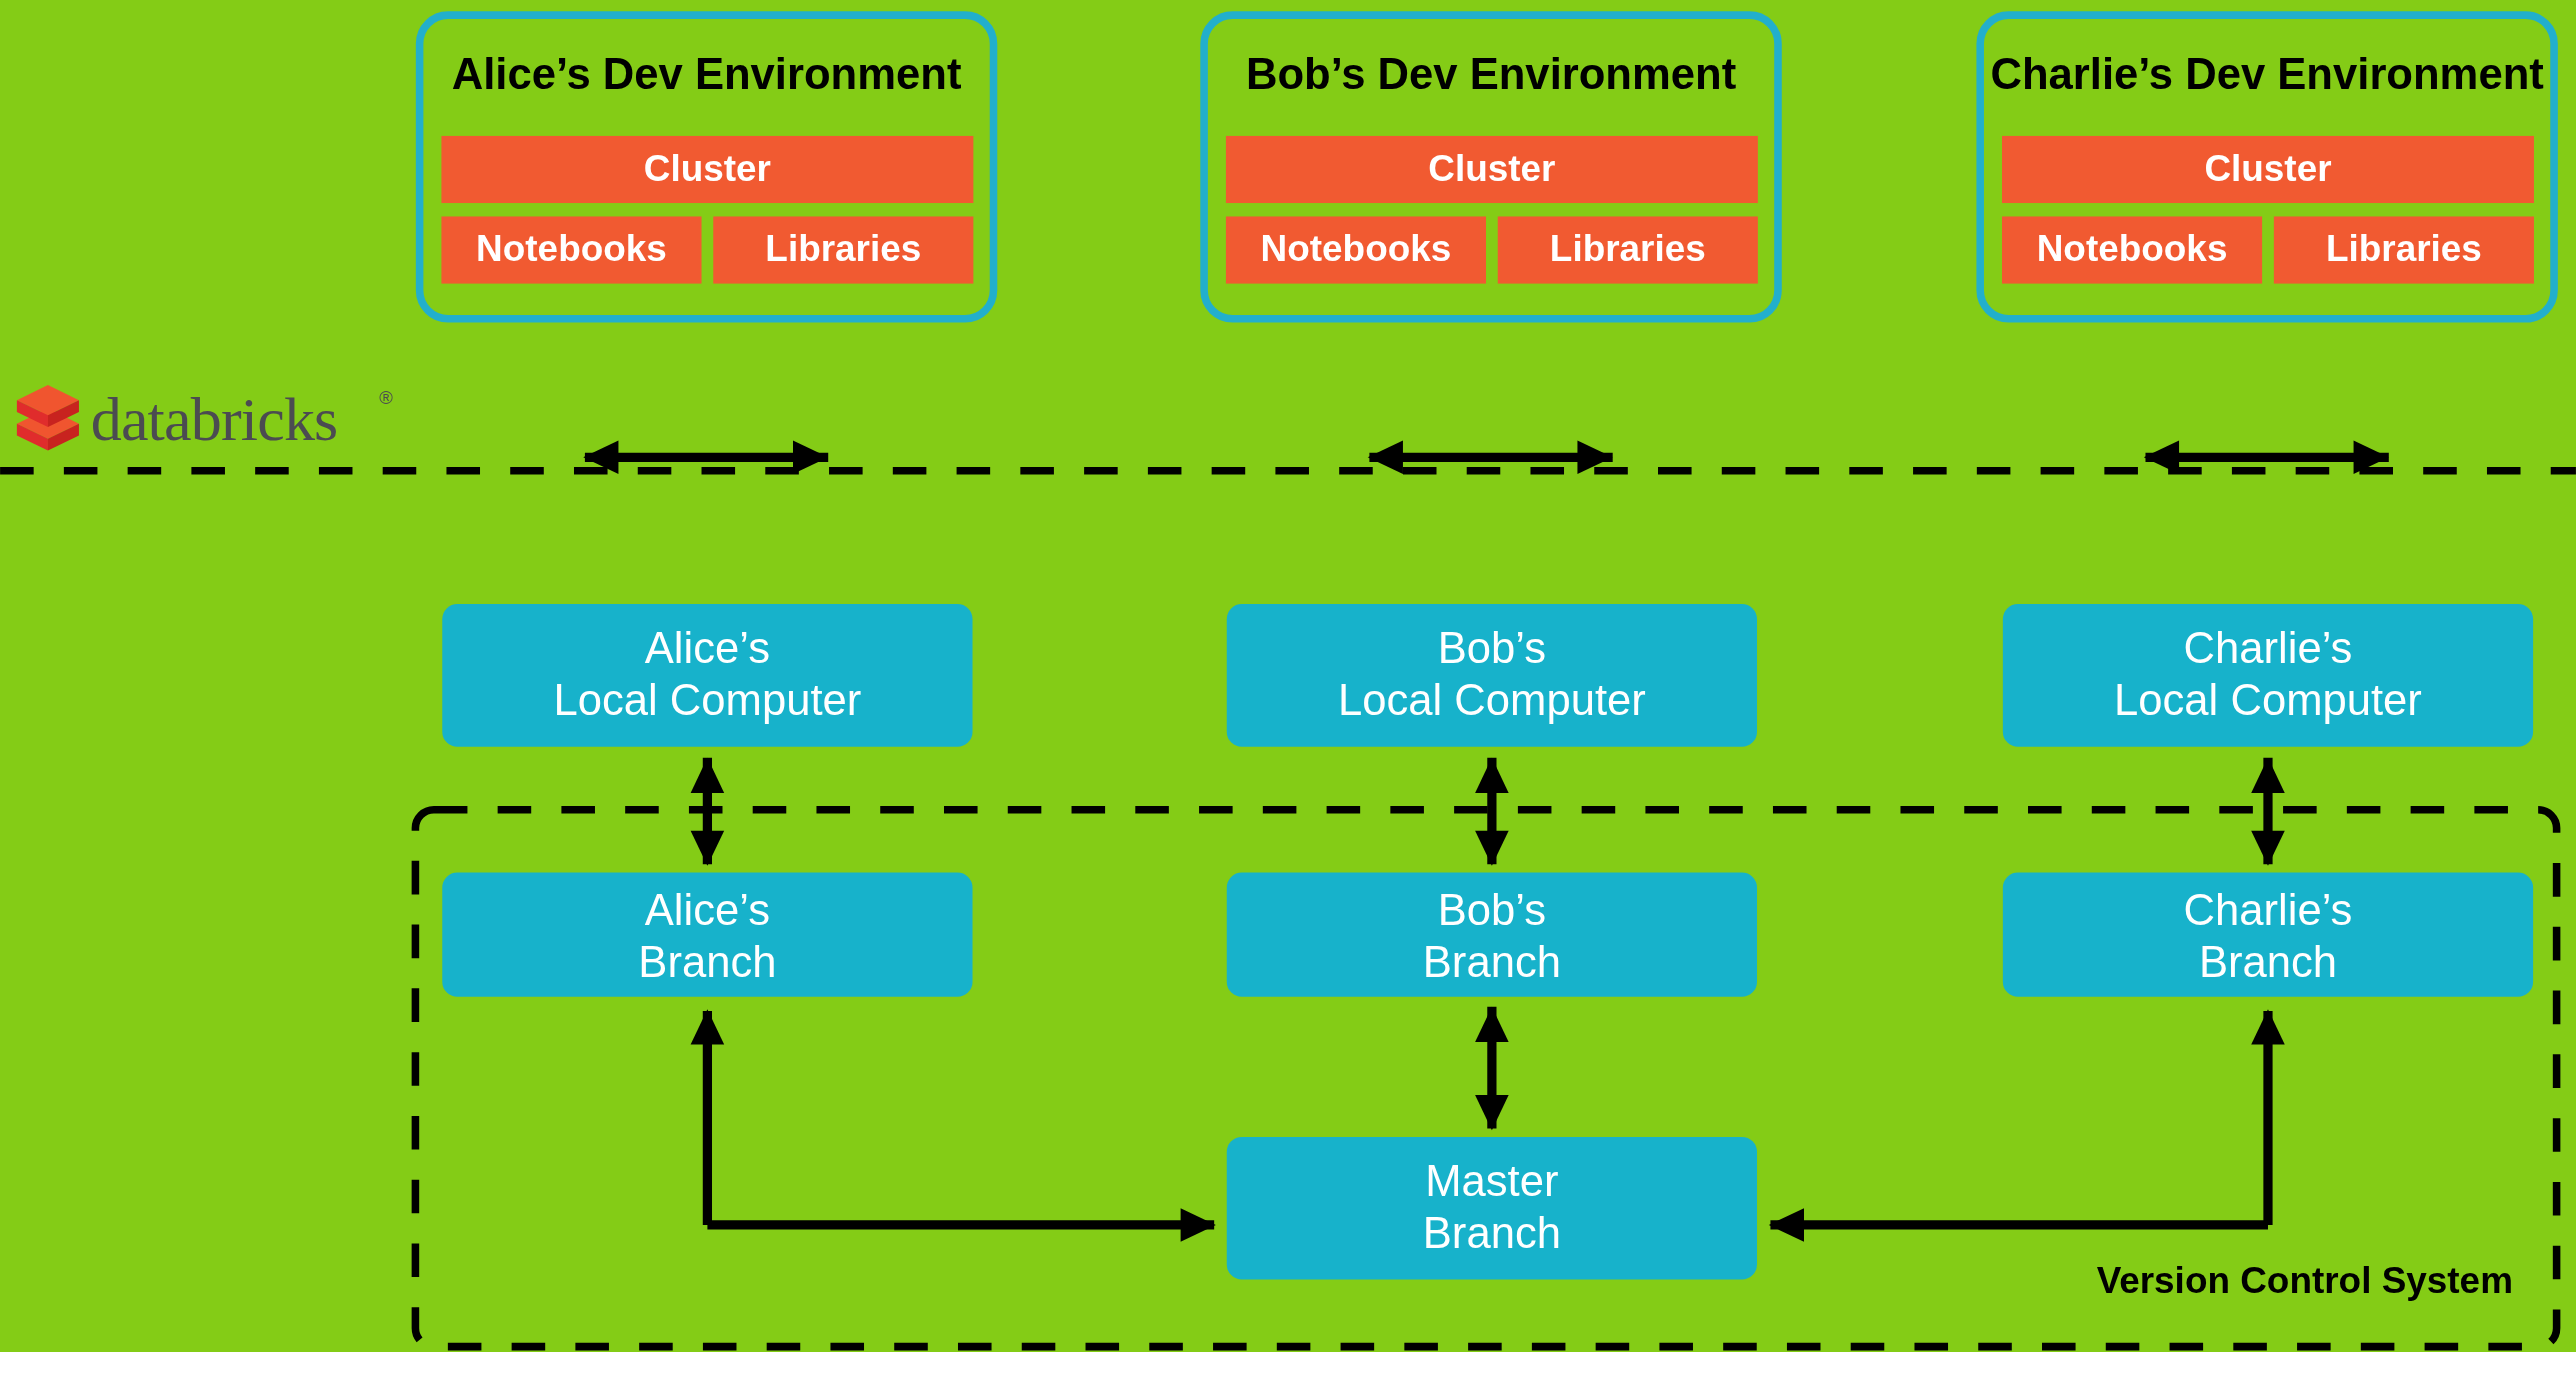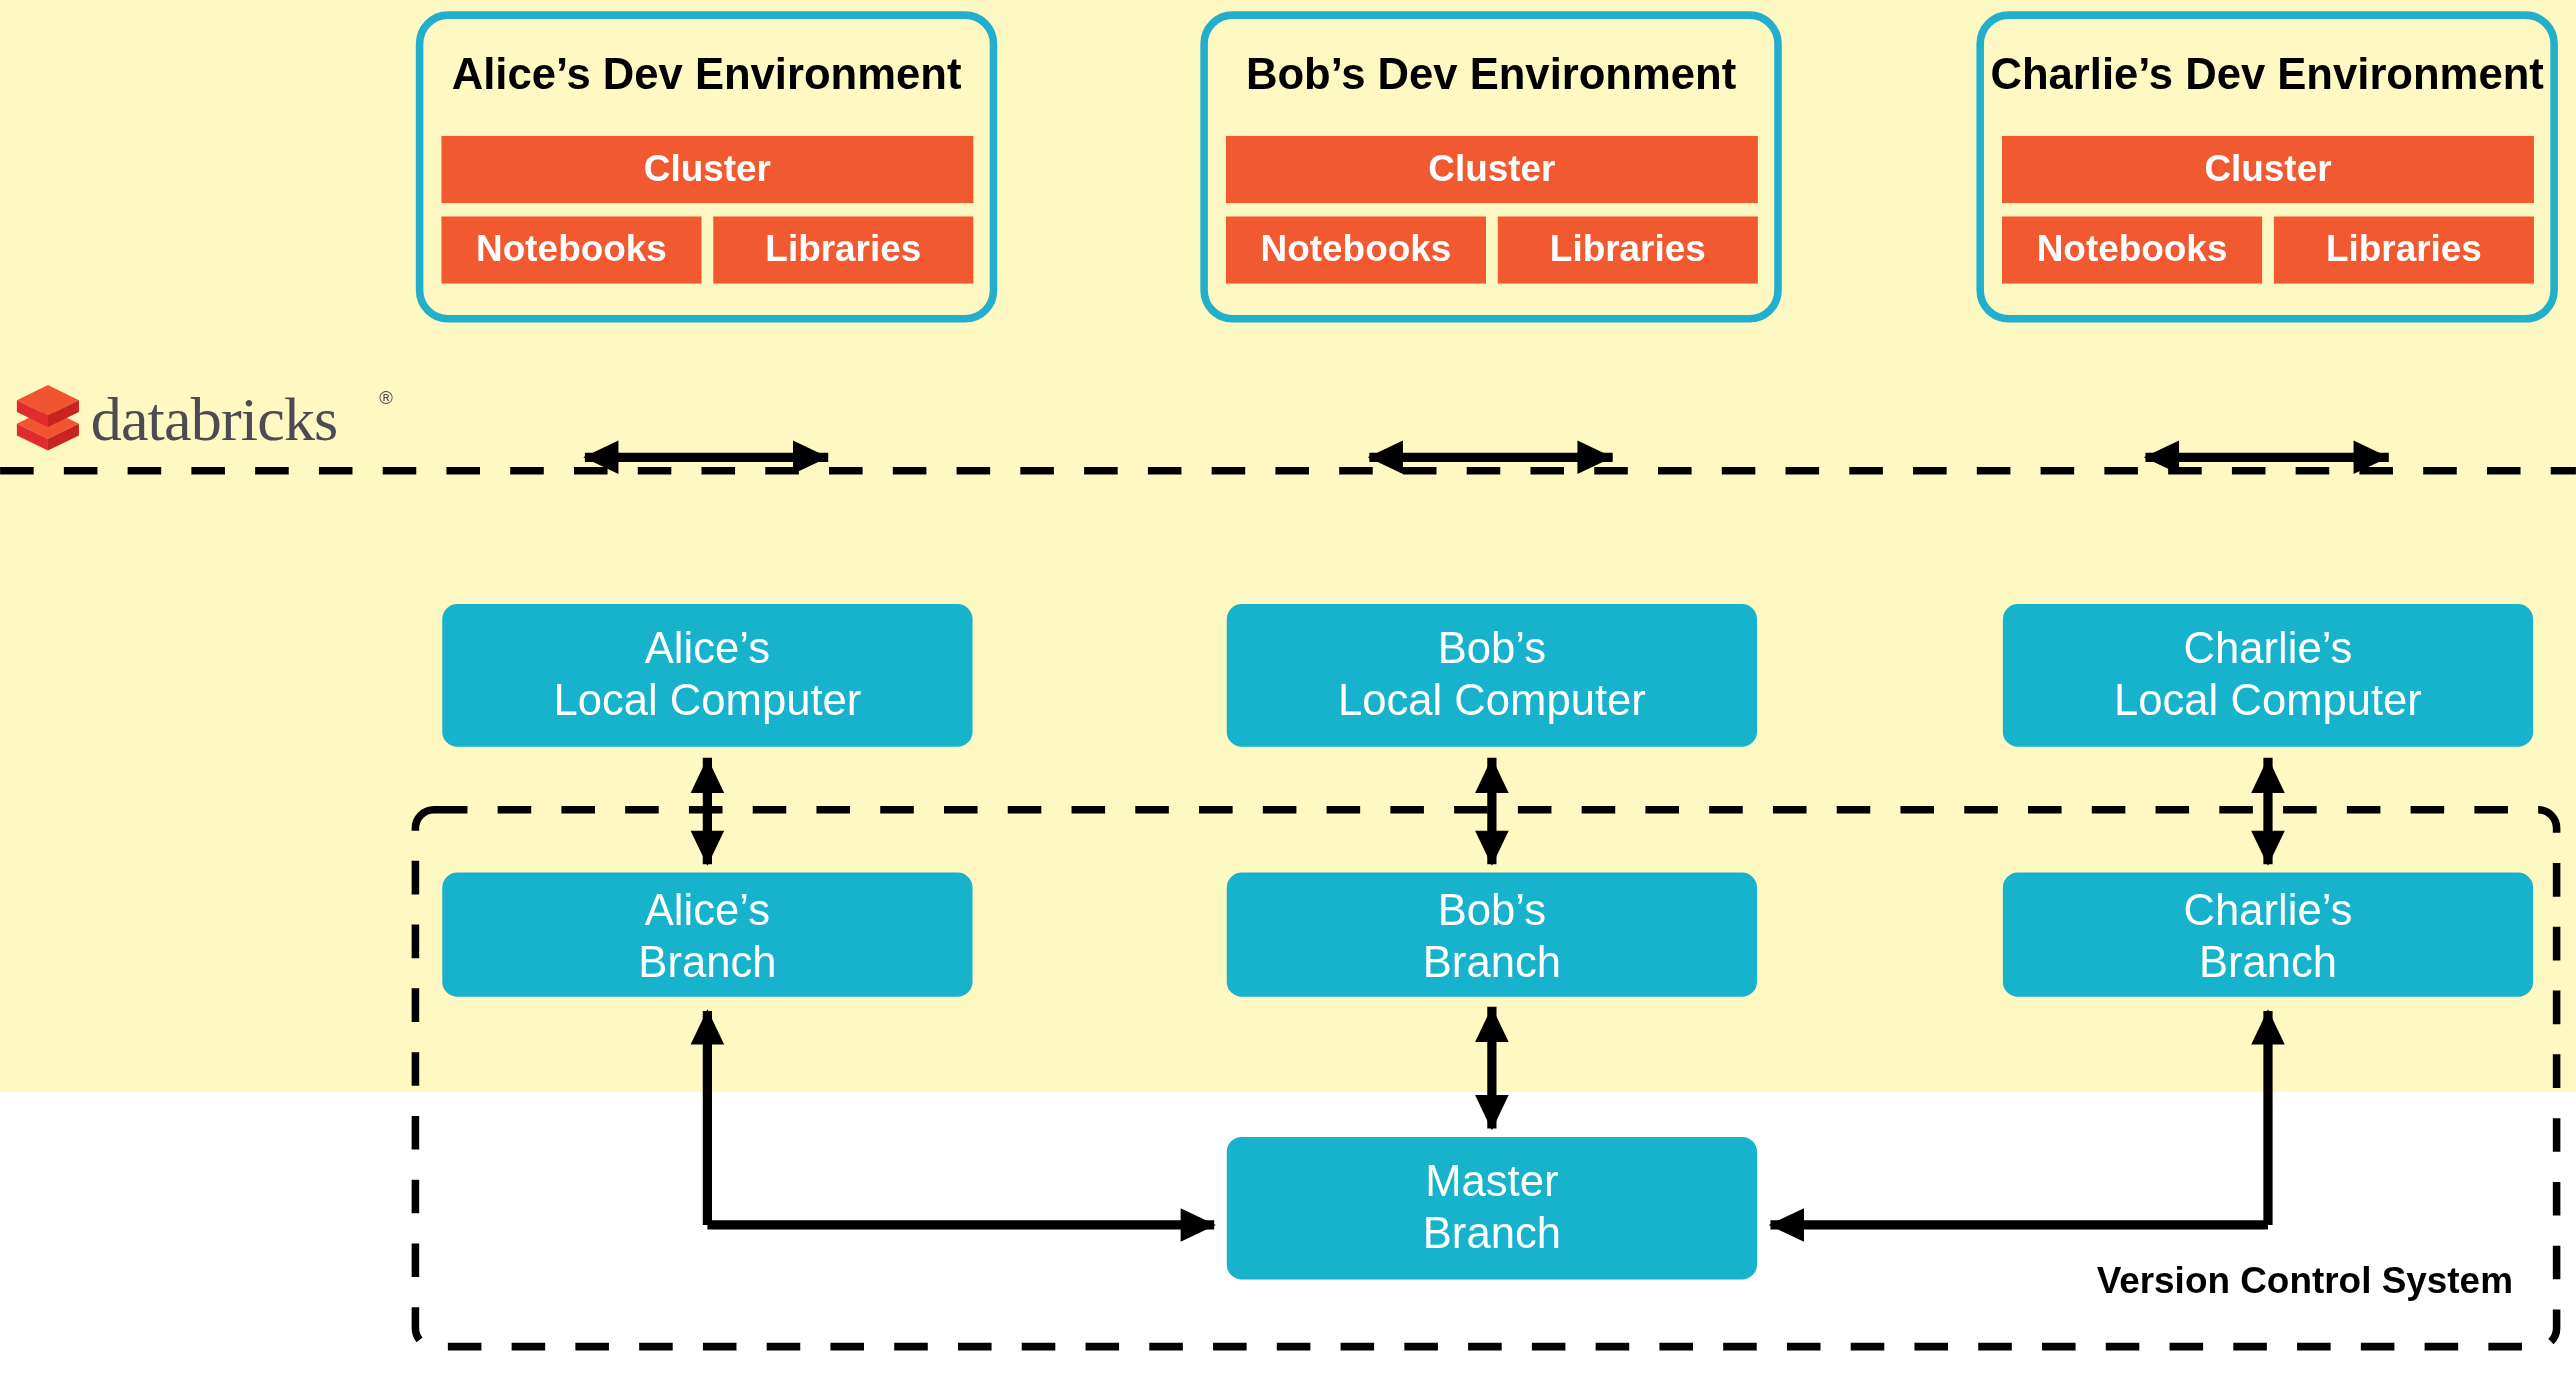--- a/index.html
+++ b/index.html
@@ -6,22 +6,22 @@
     margin: 0; padding: 0;
     background: #ffffff;
   }
   body {
     width: 2576px; height: 1376px;
     font-family: "Liberation Sans", sans-serif;
     overflow: hidden;
   }
   #stage {
     position: relative;
-    width: 2576px; height: 1092px;
-    background: #fef9c3;
+    width: 2576px; height: 1352px;
+    background: #84cc16;
   }
   svg.diagram {
     position: absolute; left: 0; top: 0;
     width: 2576px; height: 1376px;
     display: block;
   }
   .env-title {
     font-family: "Liberation Sans", sans-serif;
     font-weight: bold;
     font-size: 52px;

